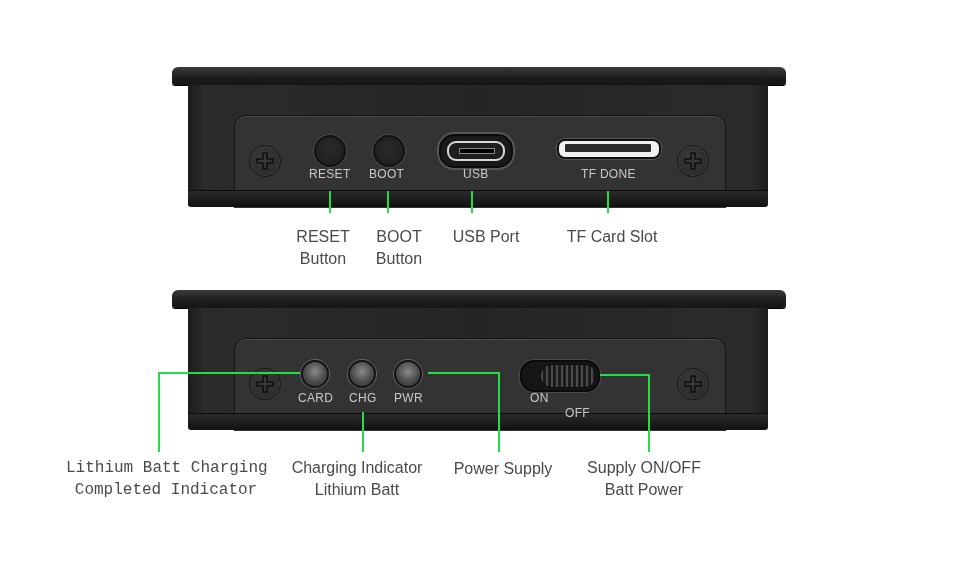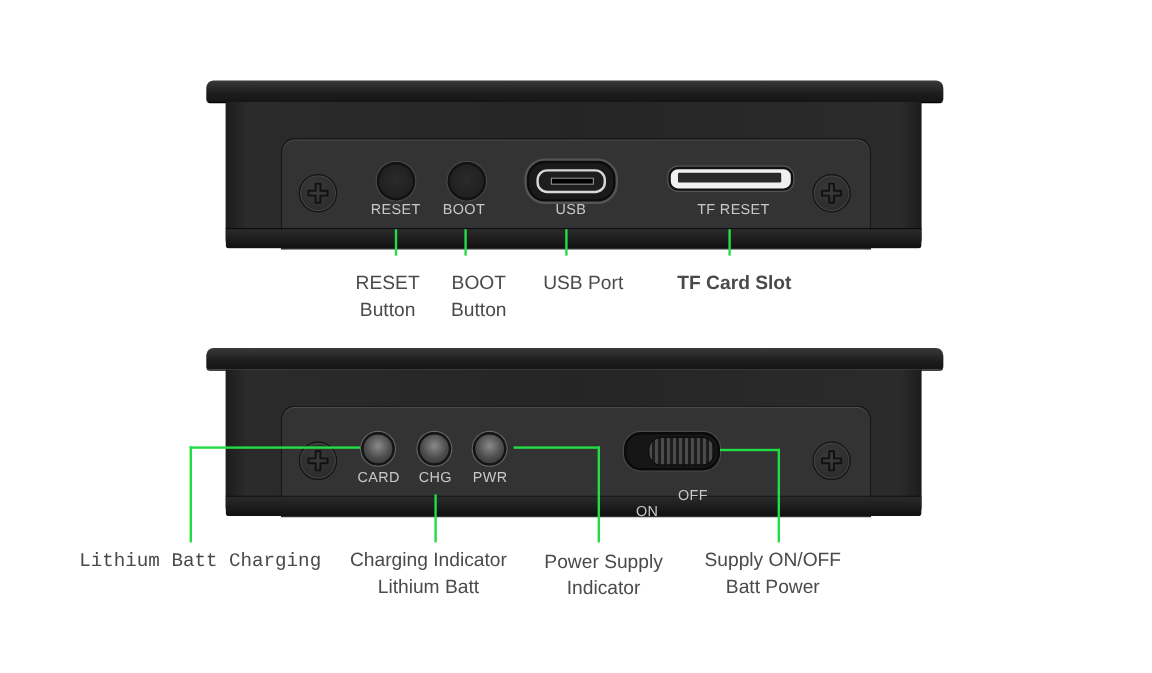--- a/index.html
+++ b/index.html
@@ -111,21 +111,21 @@
   <div class="usb" style="left:267px; top:67px;">
     <div class="inner">
         <div class="tongue"></div>
       </div>
   </div>
   <span class="silk" style="left:291px; top:100px;">USB</span>
 
   <div class="tf" style="left:385px; top:72px;">
       <div class="slot"></div>
     </div>
-  <span class="silk" style="left:409px; top:100px;">TF RESET</span>
+  <span class="silk" style="left:409px; top:100px;">TF DONE</span>
 
   <div class="screw" style="left:505px; top:78px;">
     <svg width="20" height="20" viewBox="0 0 20 20">
         <path d="M8 2h4v6h6v4h-6v6h-4v-6h-6v-4h6z" fill="none" stroke="#111" stroke-width="1.6" stroke-linejoin="round"></path>
       </svg>
   </div>
 </div>
 
 <div class="line" style="left:329px; top:191px; width:2px; height:22px;"></div>
 <div class="line" style="left:387px; top:191px; width:2px; height:22px;"></div>
@@ -136,21 +136,21 @@
   <div>RESET</div>
   <div>Button</div>
 </div>
 <div class="label" style="left:366px; top:226px; width:66px;">
   <div>BOOT</div>
   <div>Button</div>
 </div>
 <div class="label" style="left:440px; top:226px; width:92px;">
   <div>USB Port</div>
 </div>
-<div class="label" style="left:556px; top:226px; width:112px;font-weight:bold;">
+<div class="label" style="left:556px; top:226px; width:112px;">
   <div>TF Card Slot</div>
 </div>
 
 <div class="device" style="top:290px; height:140px;">
   <div class="lid"></div>
   <div class="body"></div>
   <div class="panel"></div>
   <div class="base"></div>
 
   <div class="screw" style="left:77px; top:78px;">
@@ -162,21 +162,21 @@
   <div class="led" style="left:129px; top:70px;"></div>
   <span class="silk" style="left:126px; top:101px;">CARD</span>
   <div class="led" style="left:176px; top:70px;"></div>
   <span class="silk" style="left:177px; top:101px;">CHG</span>
   <div class="led" style="left:222px; top:70px;"></div>
   <span class="silk" style="left:222px; top:101px;">PWR</span>
 
   <div class="switch" style="left:348px; top:70px;">
     <div class="knob"></div>
   </div>
-  <span class="silk" style="left:358px; top:101px;margin-top:28px;">ON</span>
+  <span class="silk" style="left:358px; top:101px;">ON</span>
   <span class="silk" style="left:393px; top:116px;">OFF</span>
 
   <div class="screw" style="left:505px; top:78px;">
     <svg width="20" height="20" viewBox="0 0 20 20">
         <path d="M8 2h4v6h6v4h-6v6h-4v-6h-6v-4h6z" fill="none" stroke="#111" stroke-width="1.6" stroke-linejoin="round"></path>
       </svg>
   </div>
 </div>
 
 <div class="line" style="left:158px; top:372px; width:142px; height:2px;"></div>
@@ -185,25 +185,25 @@
 <div class="line" style="left:362px; top:412px; width:2px; height:40px;"></div>
 
 <div class="line" style="left:428px; top:372px; width:72px; height:2px;"></div>
 <div class="line" style="left:498px; top:372px; width:2px; height:80px;"></div>
 
 <div class="line" style="left:600px; top:374px; width:50px; height:2px;"></div>
 <div class="line" style="left:648px; top:374px; width:2px; height:78px;"></div>
 
 <div class="label" style="left:66px; top:457px; width:200px;font-family:Liberation Mono, monospace;">
   <div>Lithium Batt Charging</div>
+  <div>Completed Indicator</div>
 </div>
 <div class="label" style="left:277px; top:457px; width:160px;">
   <div>Charging Indicator</div>
   <div>Lithium Batt</div>
 </div>
 <div class="label" style="left:440px; top:458px; width:126px;">
   <div>Power Supply</div>
-  <div>Indicator</div>
 </div>
 <div class="label" style="left:574px; top:457px; width:140px;">
   <div>Supply ON/OFF</div>
   <div>Batt Power</div>
 </div>
 
 </body></html>

